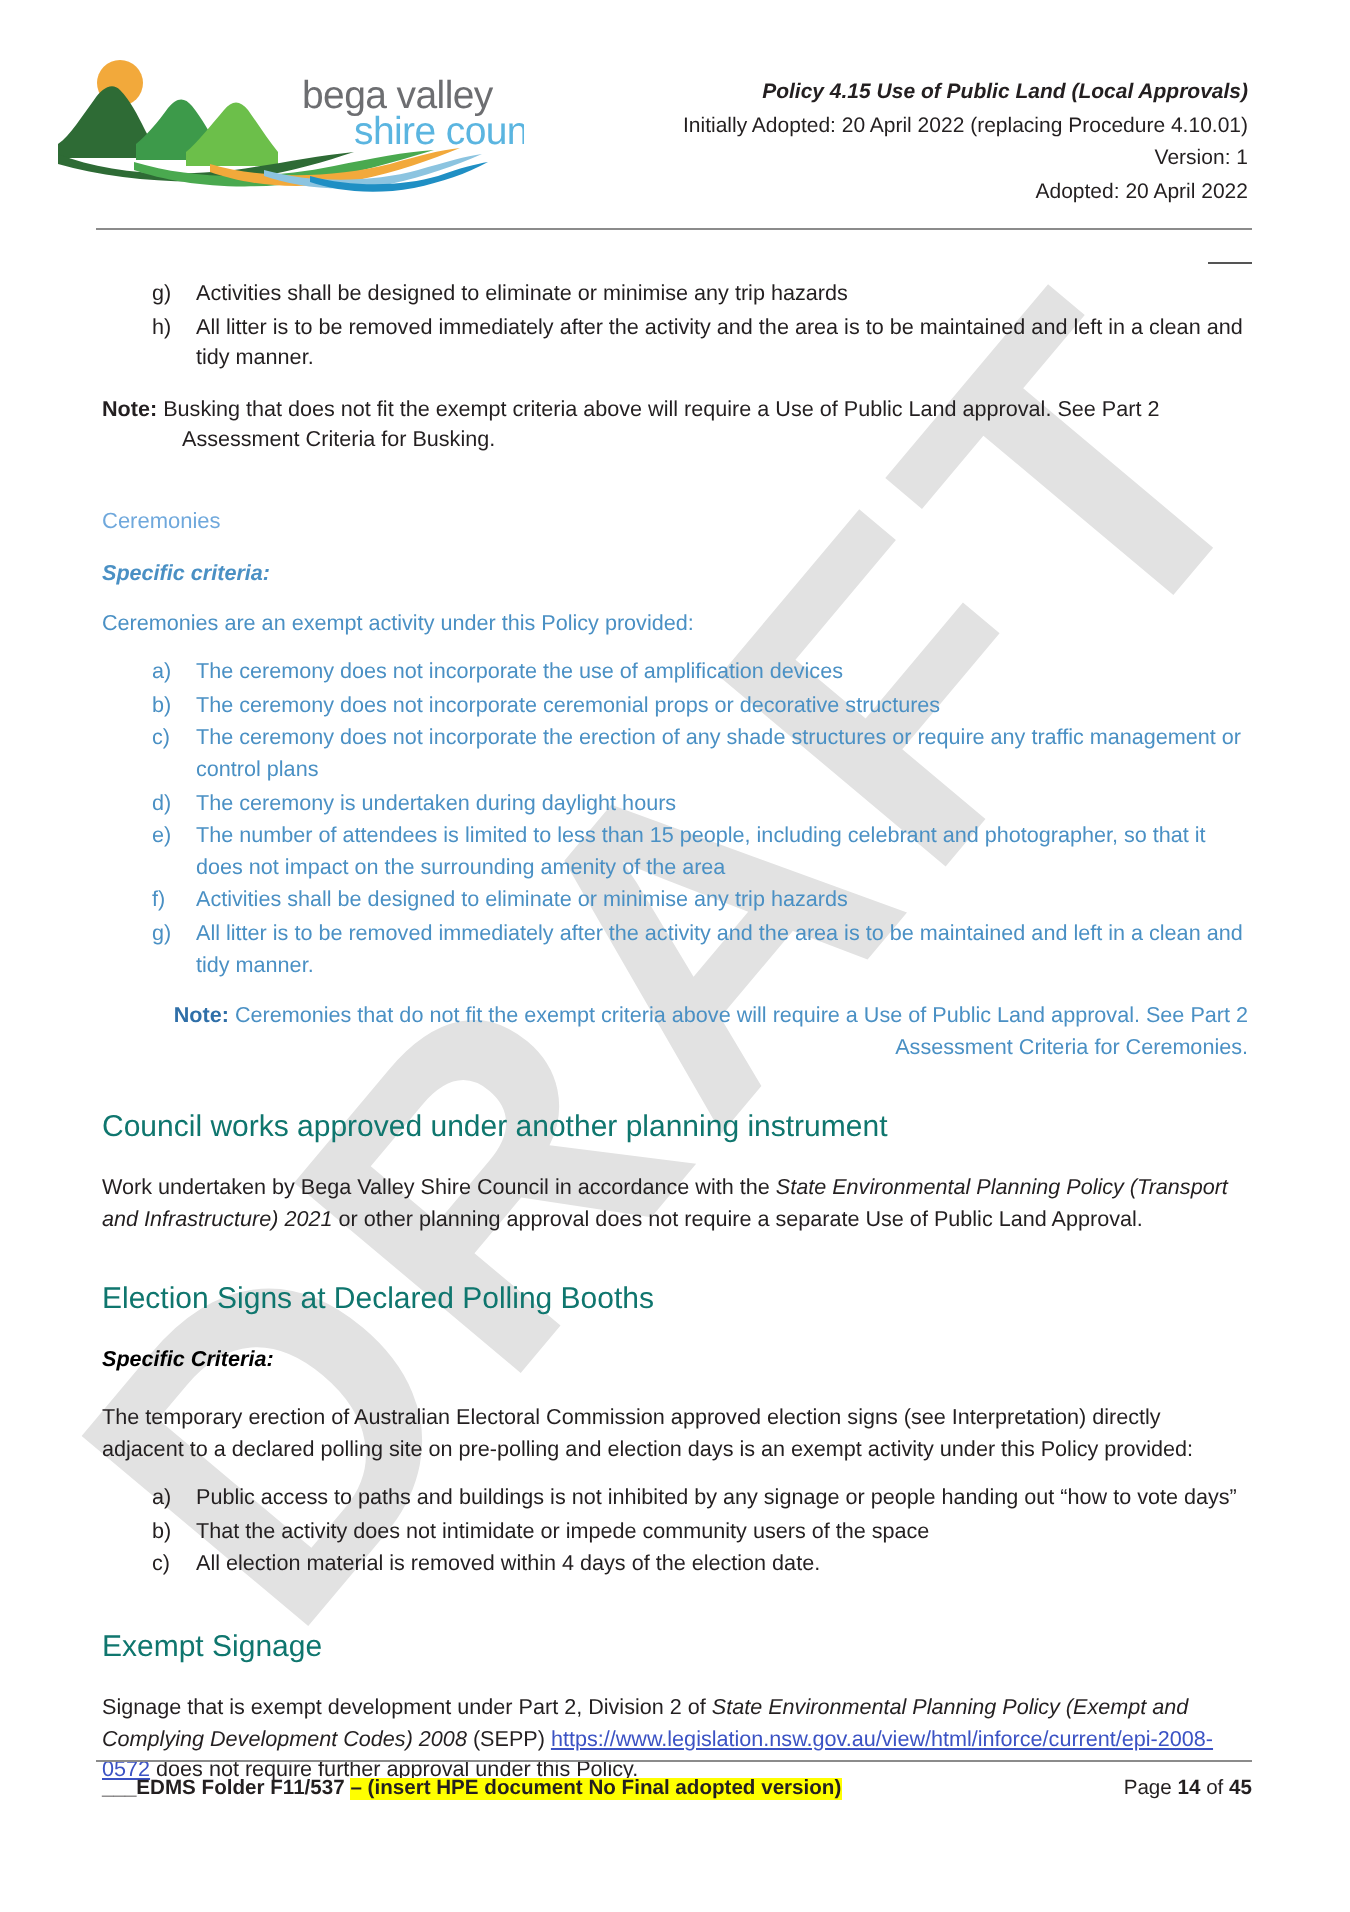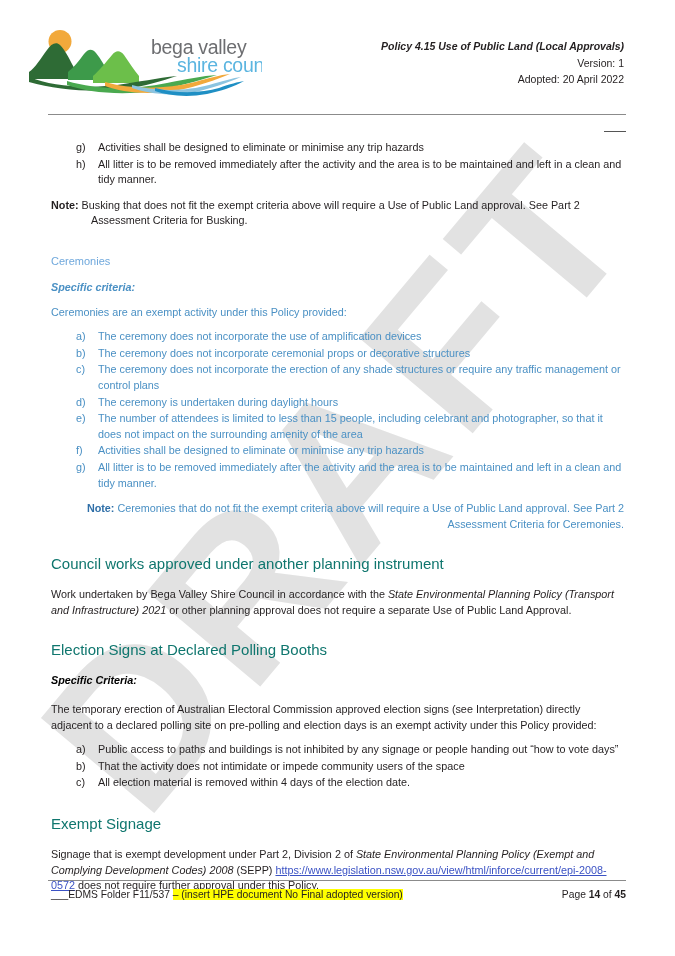--- a/index.html
+++ b/index.html
@@ -204,20 +204,21 @@
     width: 575px;
     font-size: 10.3px;
     color: #231f20;
     line-height: 15px;
   }
   #footer-left {
     position: absolute;
     left: 0;
     top: 0;
     white-space: nowrap;
+    font-weight: bold;
   }
   .hl {
     background: #ffff00;
   }
   #footer-right {
     position: absolute;
     right: 0;
     top: 0;
     white-space: nowrap;
   }
@@ -257,20 +258,21 @@
 
           <path d="M128 60 C150 66 175 65 192 60 C203 56 211 54 217 53 C206 59 194 63 180 66 C158 70 140 67 128 63 Z" fill="#1f8fc4"></path>
 
           <text x="124" y="26" font-family="'Liberation Sans', sans-serif" font-size="19.5" fill="#6d6e71" letter-spacing="-0.3">bega valley</text>
           <text x="150" y="44" font-family="'Liberation Sans', sans-serif" font-size="19.5" fill="#5bb5e0" letter-spacing="-0.3">shire council</text>
         </svg>
       </div>
 
       <div id="header-meta">
         <div class="policy-line">Policy 4.15 Use of Public Land (Local Approvals)</div>
+        <div>Initially Adopted: 20 April 2022 (replacing Procedure 4.10.01)</div>
         <div>Version: 1</div>
         <div>Adopted: 20 April 2022</div>
       </div>
 
       <div class="hr-header"></div>
       <div class="hr-short"></div>
     </div>
 
     <div id="body-area">
 

